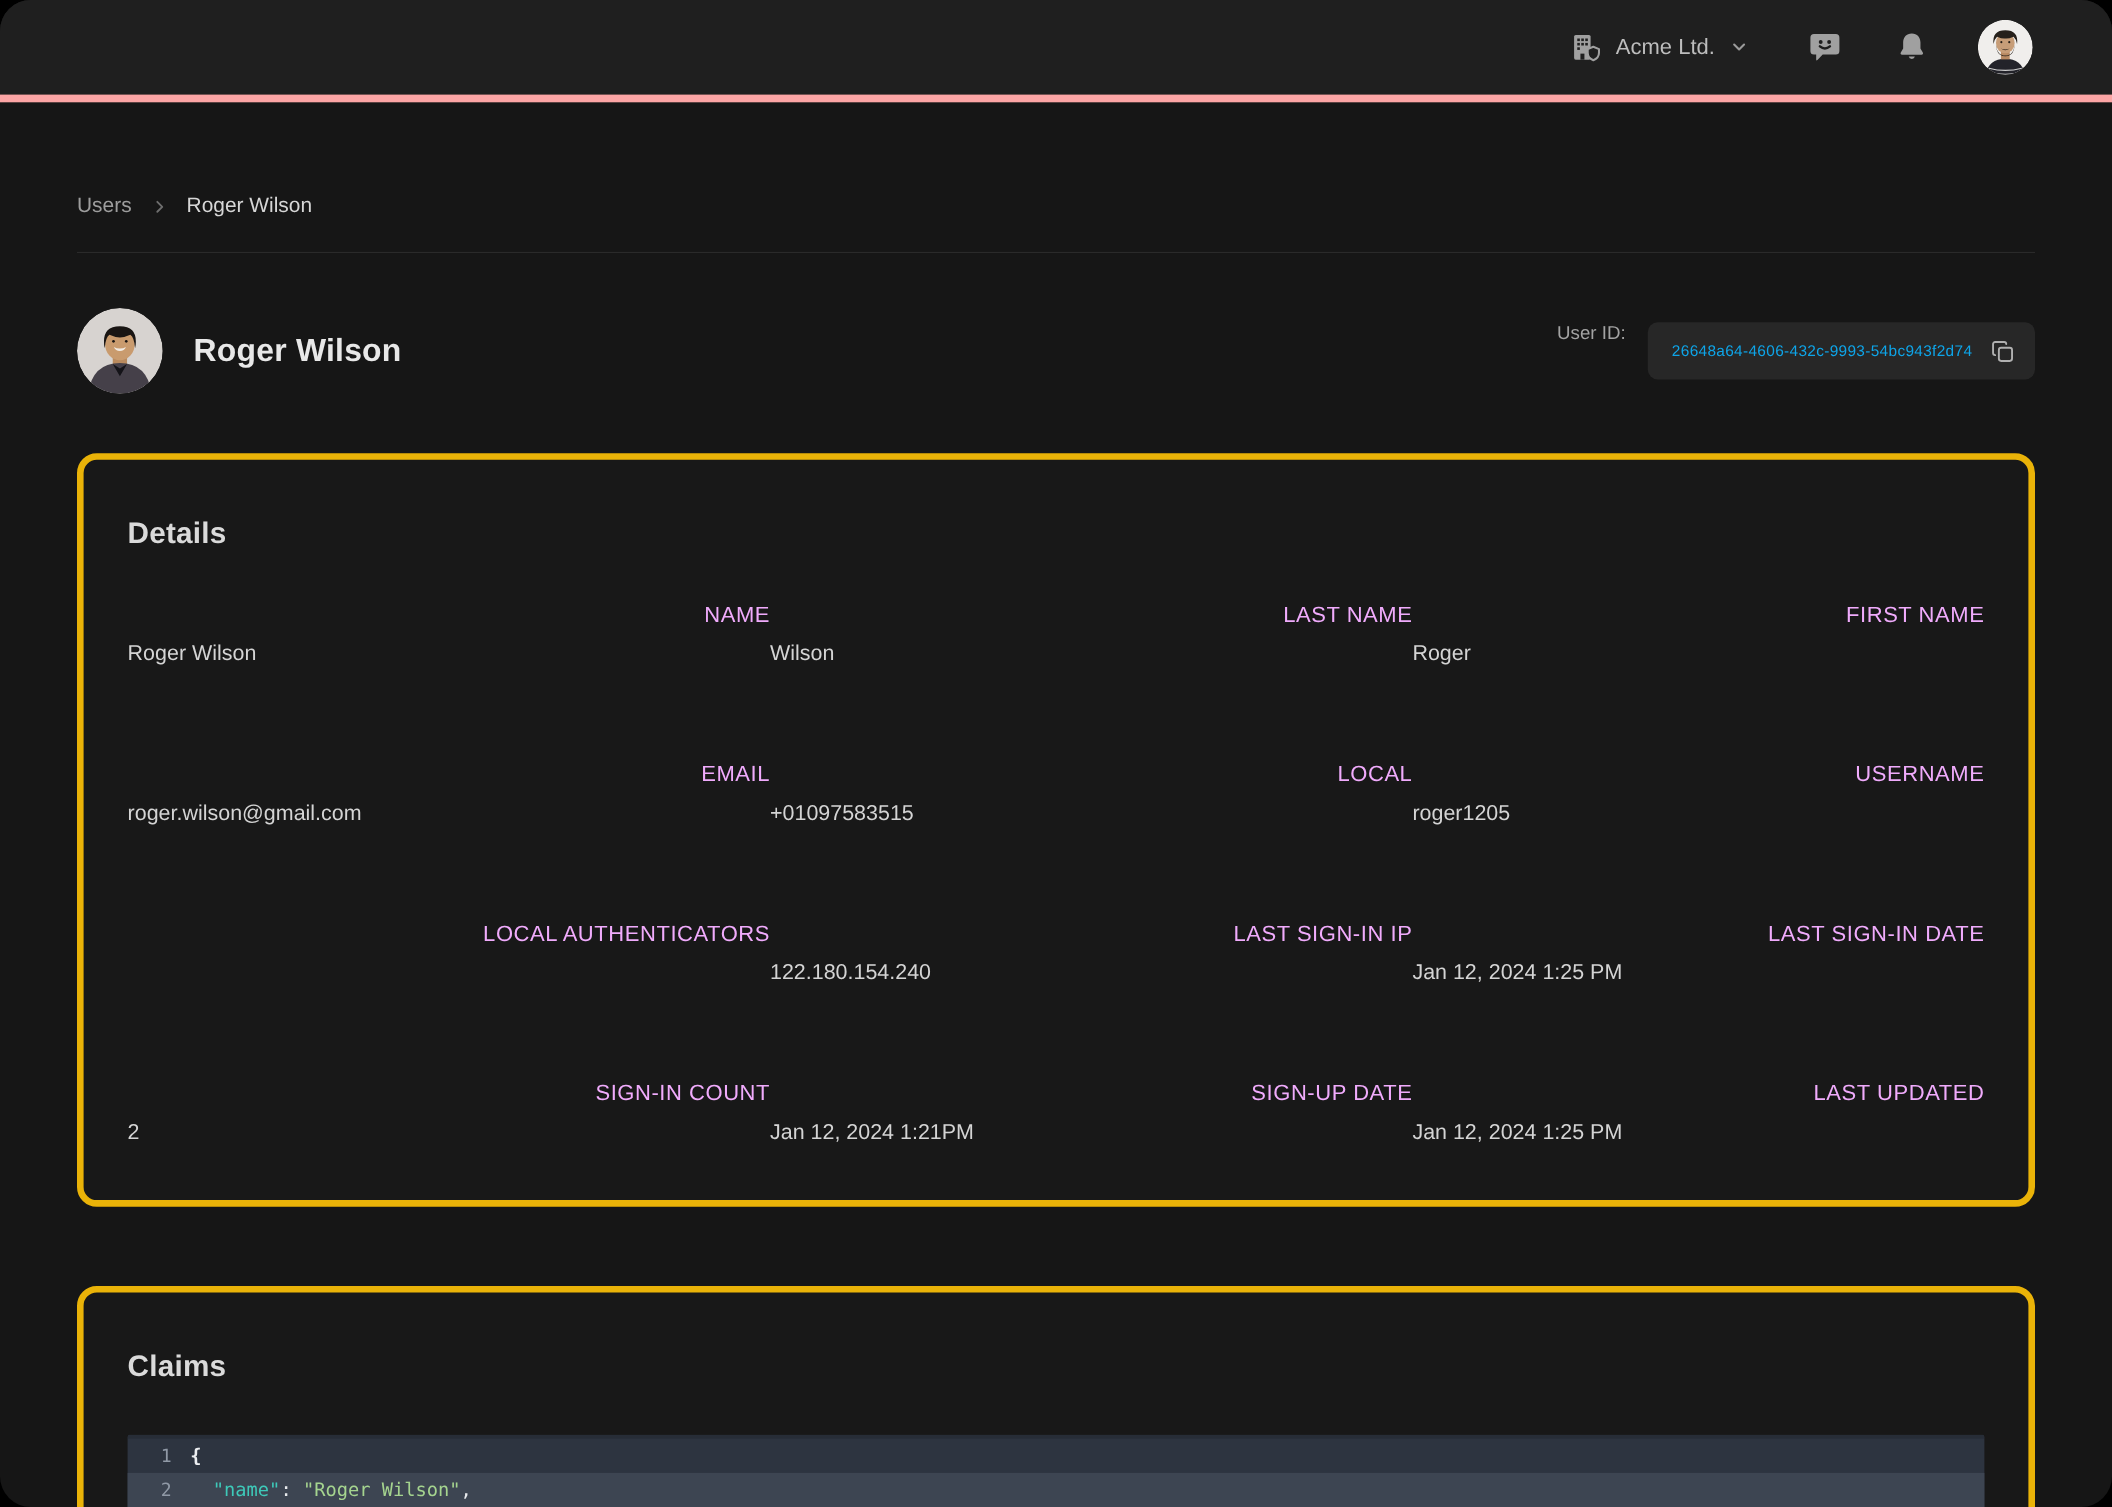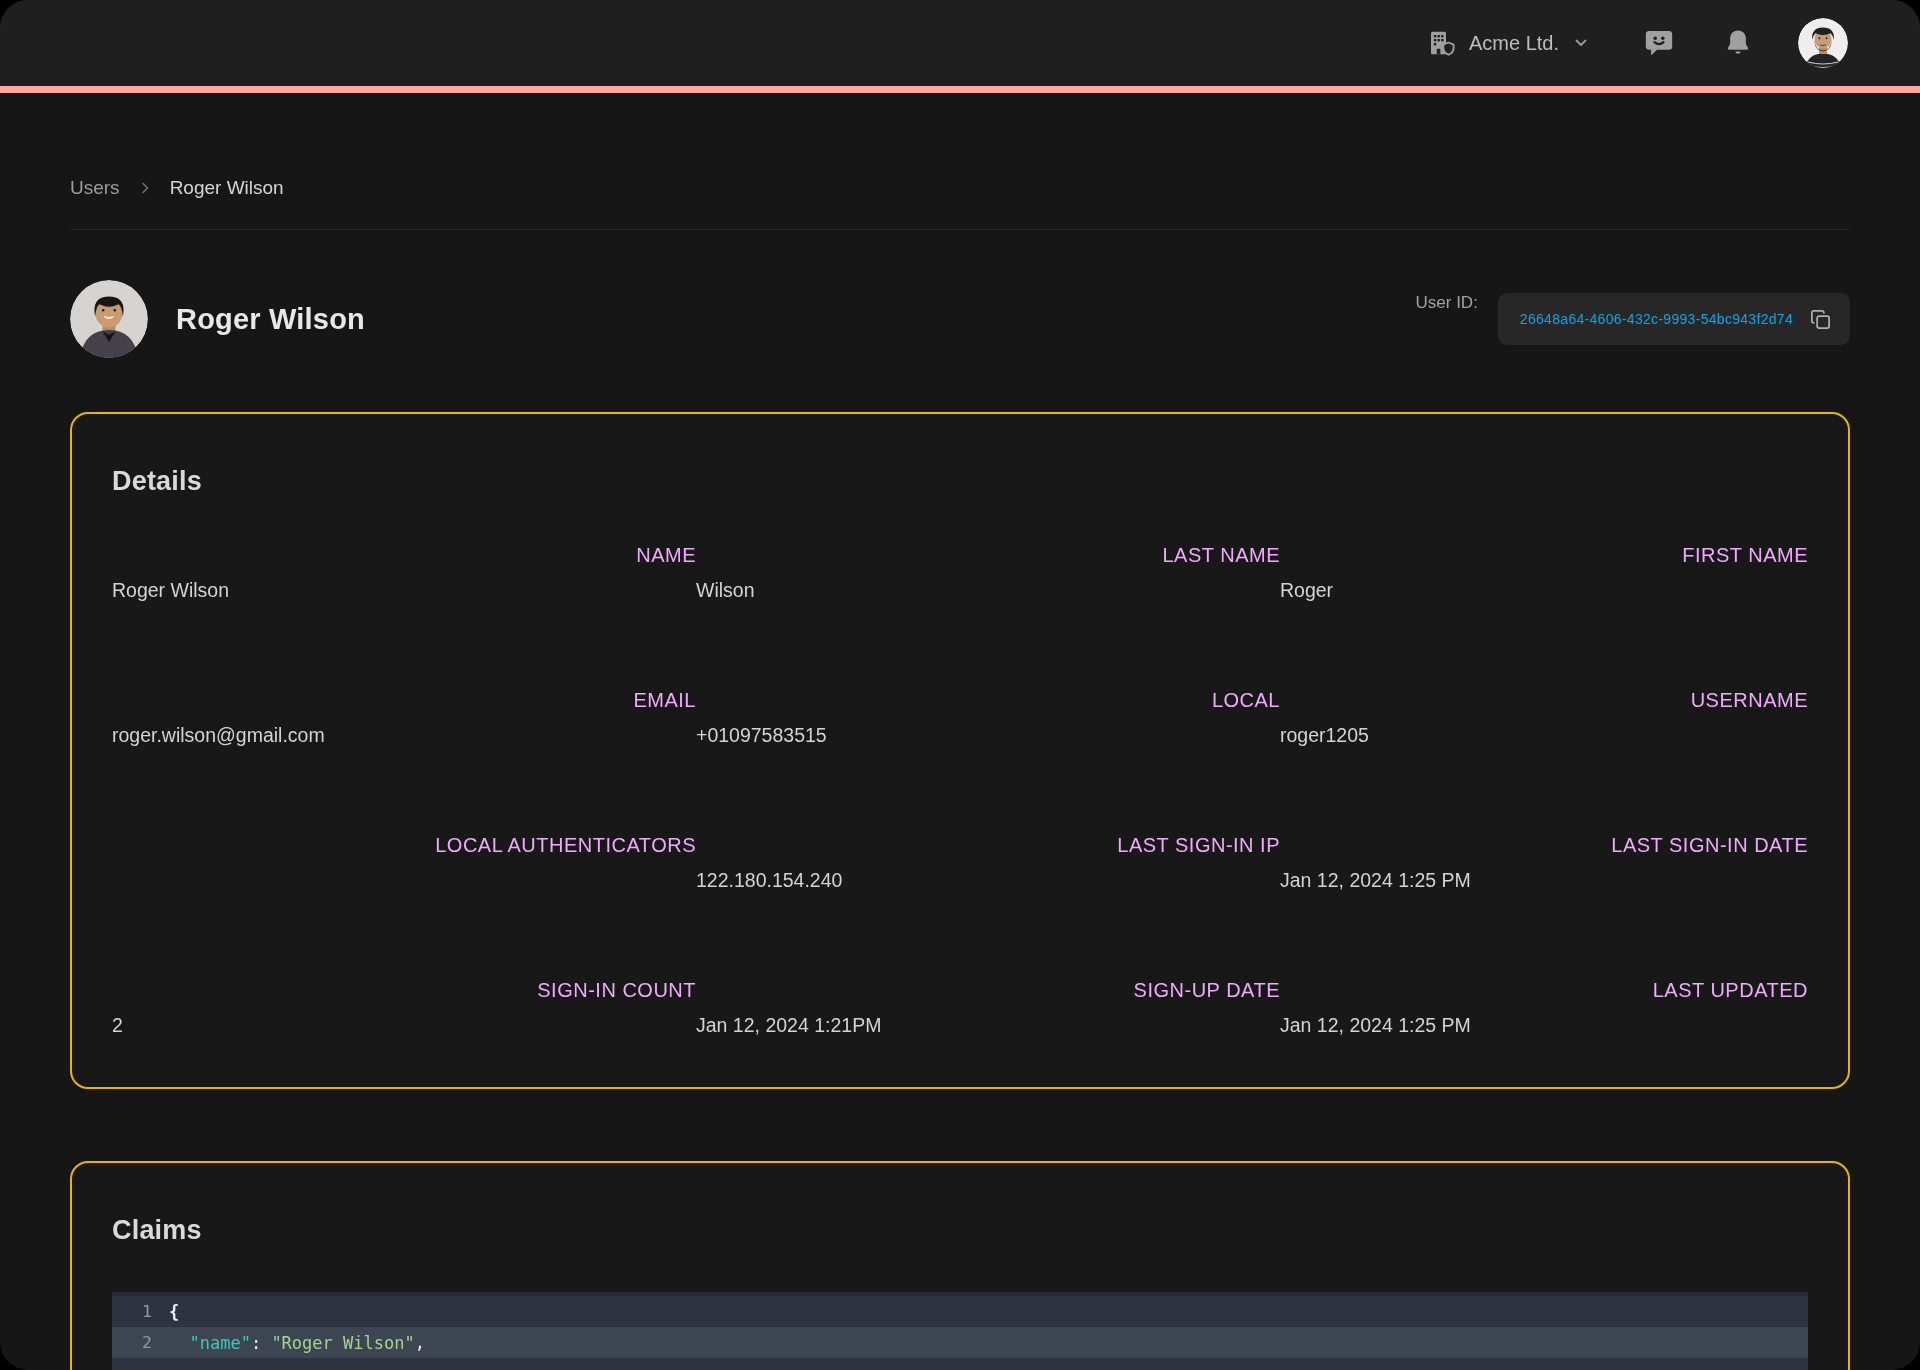--- a/index.html
+++ b/index.html
@@ -48,21 +48,21 @@
   .uid-group { margin-left: auto; display: flex; align-items: flex-start; }
   .uid-label { font-size: 17px; color: #a3a3a3; margin-right: 20px; }
   .uid-pill {
     height: 52px; background: #272727; border-radius: 9px;
     display: flex; align-items: center; padding: 0 18px 0 22px; gap: 16px;
   }
   .uid-value { font-size: 14px; letter-spacing: .3px; color: #0ea5e9; }
   .copy-btn { display: flex; align-items: center; cursor: pointer; }
   
   .card {
-    border: 2px solid #eab308; border-radius: 18px;
+    border: 6px solid #eab308; border-radius: 18px;
     background: #181818;
     padding: 52px 40px 50px 40px;
   }
   .card.details { margin-top: 54px; }
   .card.claims { margin-top: 72px; height: 420px; }
   .card-title { font-size: 27px; font-weight: 600; color: #dadada; letter-spacing: .2px; }
   .fields-grid {
     margin-top: 50px;
     display: grid;
     grid-template-columns: 584px 584px auto;

